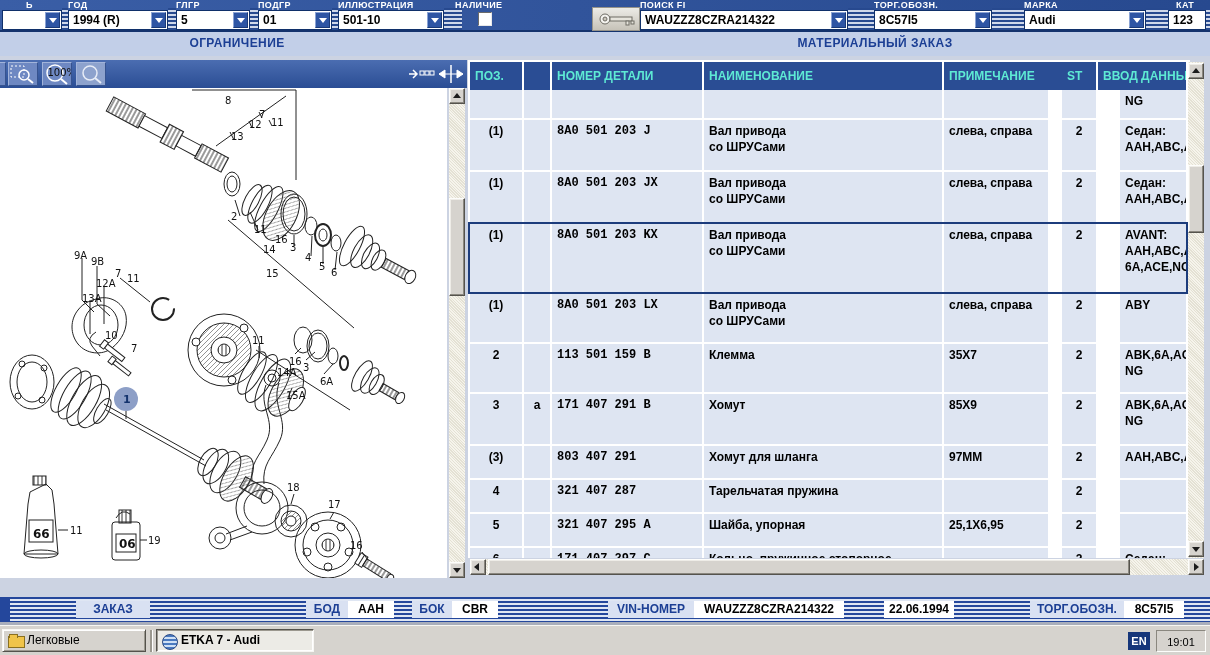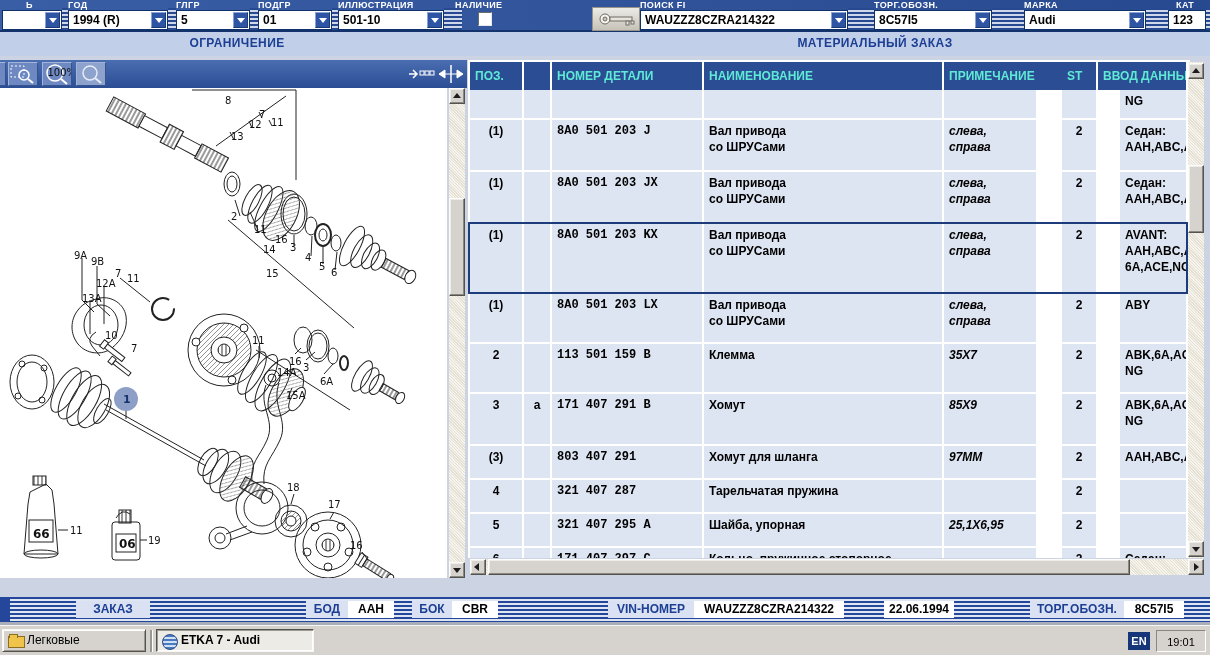--- a/index.html
+++ b/index.html
@@ -47,21 +47,21 @@
   #tback{position:absolute;left:468px;top:60px;width:722px;height:498px;background:#fff;}
   .hc{position:absolute;top:62px;height:28px;background:#2a4d94;color:#5eead4;font-weight:700;
       font-size:12px;line-height:28px;padding:0 5px;box-sizing:border-box;white-space:nowrap;overflow:hidden;}
   .trow{position:absolute;left:470px;width:716px;overflow:hidden;}
   .tc{position:absolute;top:0;bottom:0;background:#dee5f2;font-size:12px;font-weight:700;color:#000;
       padding:3px 5px;box-sizing:border-box;white-space:pre-line;overflow:hidden;line-height:16px;}
   .c0{left:0;width:52px;text-align:center;}
   .c1{left:54px;width:26px;text-align:center;}
   .c2{left:82px;width:150px;font-family:"Liberation Mono",monospace;font-size:12px;}
   .c3{left:234px;width:238px;}
-  .c4{left:474px;width:92px;font-style:italic;}
+  .c4{left:474px;width:104px;}
   .c5{left:592px;width:34px;text-align:center;}
   .c6{left:650px;width:104px;}
   #selborder{position:absolute;left:468px;top:222px;width:720px;height:72px;
              border:2px solid #1c3c7c;box-sizing:border-box;z-index:6;pointer-events:none;}
 
   
   .sbtrack{position:absolute;background:#eeebe0;
            background-image:repeating-linear-gradient(45deg,#f6f4ec 0 1px,#e4e1d4 1px 2px);}
   .sbtn{position:absolute;width:16px;height:16px;background:#d6d3ce;
         border:1px solid;border-color:#fdfdfb #55534d #55534d #fdfdfb;

